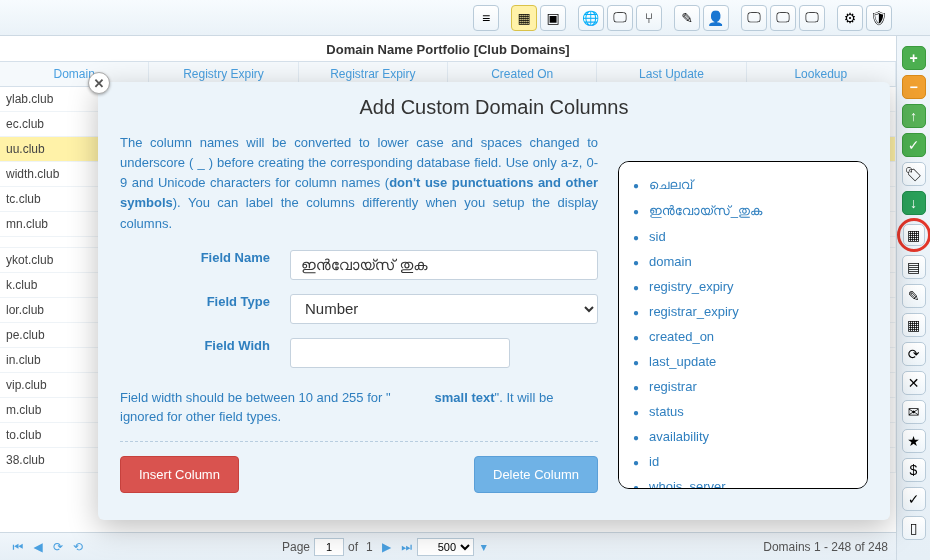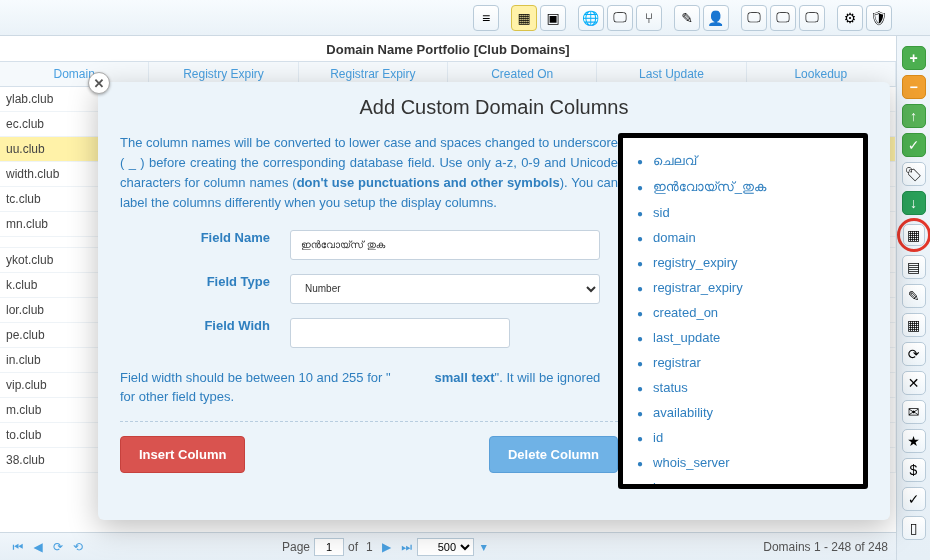--- a/index.html
+++ b/index.html
@@ -167,34 +167,36 @@
     color:#555;font-weight:bold;font-size:13px;
   }
   .modal-title {
     text-align:center;
     font-size:20px;
     color:#333;
     margin-bottom:14px;
   }
   .modal-body {
     display:flex;
+    gap:20px;
     height: calc(100% - 50px);
   }
   .modal-left {
     flex: 1;
     display:flex;flex-direction:column;
   }
   .modal-right {
     width:250px;
     background:#fff;
-    border:5px solid #000000;
-    border-radius:3px;
+    border:1px solid #000000;
+    border-radius:11px;
     padding:10px 6px 10px 14px;
     overflow-y:auto;
     position:relative;
+    margin-top:28px;
   }
   .instruction {
     color:#2f7fbf;
     font-size:13px;
     line-height:1.55;
     text-align:justify;
     margin-bottom:16px;
   }
   .instruction .bold { font-weight:bold; color:#2f7fbf; }
   .form-row {
@@ -210,21 +212,21 @@
     font-weight:bold;
     font-size:13px;
   }
   .form-row input[type=text], .form-row select {
     flex:1;
     max-width:310px;
     height:30px;
     border:1px solid #c5d2de;
     border-radius:3px;
     padding:0 10px;
-    font-size:10px;
+    font-size:15px;
     background:#fff;
     color:#333;
   }
   .form-row.width input { max-width:220px; }
   .hint {
     color:#2f7fbf;
     font-size:13px;
     margin-top:6px;
     line-height:1.5;
     border-bottom:1px dashed #b8cddf;
@@ -236,21 +238,20 @@
     display:flex;
     gap:12px;
     align-items:center;
   }
   .btn {
     padding:10px 18px;
     border-radius:4px;
     font-size:13px;
     cursor:pointer;
     border:1px solid transparent;
-    font-weight:bold;
   }
   .btn-insert {
     background:#d9534f;
     border-color:#c6413d;
     color:#fff;
   }
   .btn-delete {
     background:#6fb2e6;
     border-color:#5a9fd8;
     color:#fff;

